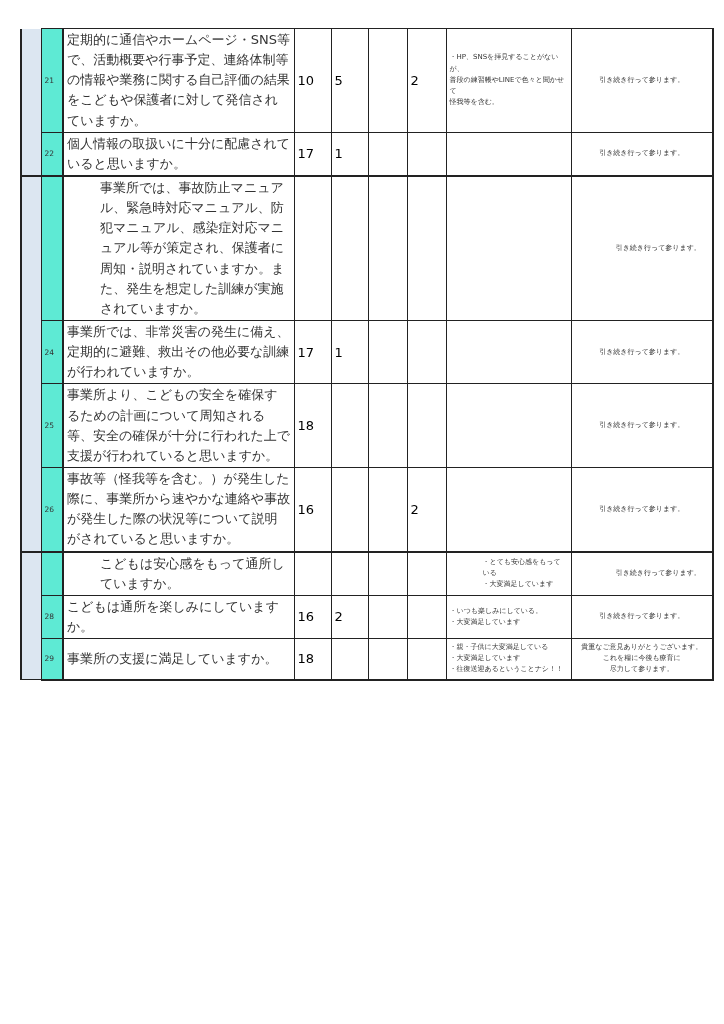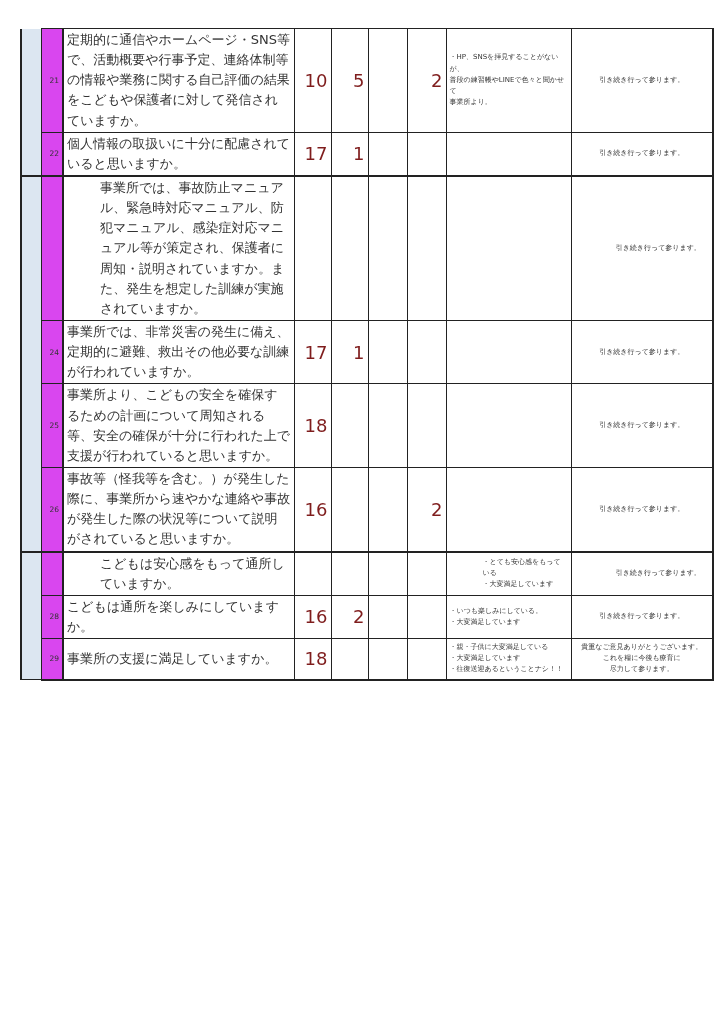--- a/index.html
+++ b/index.html
@@ -61,36 +61,36 @@
   .vtext {
     writing-mode: vertical-rl;
     text-orientation: upright;
     font-size: 7.5px;
     line-height: 1.2;
     letter-spacing: 1px;
     margin: 0 auto;
     color: #333333;
   }
   td.no-cell {
-    background: #d946ef;
-    text-align: right;
+    background: #5eead4;
+    text-align: left;
     font-size: 7.5px;
     color: #333333;
   }
   td.q-cell {
     font-size: 13px;
     line-height: 1.55;
     text-align: left;
     padding: 2px 4px;
     color: #333333;
   }
   td.count-cell {
-    text-align: right;
-    font-size: 18px;
-    color: #7f1d1d;
+    text-align: left;
+    font-size: 13px;
+    color: #000000;
   }
   td.comment-cell {
     font-size: 7px;
     line-height: 1.6;
     text-align: left;
     white-space: pre-line;
     padding: 2px 4px;
     color: #333333;
   }
   td.response-cell {
@@ -132,21 +132,21 @@
             <div class="vtext"></div>
           </td>
       <td class="no-cell">21</td>
       <td class="q-cell qleft">定期的に通信やホームページ・SNS等で、活動概要や行事予定、連絡体制等の情報や業務に関する自己評価の結果をこどもや保護者に対して発信されていますか。</td>
       <td class="count-cell">10</td>
       <td class="count-cell">5</td>
       <td class="count-cell"></td>
       <td class="count-cell">2</td>
       <td class="comment-cell">・HP、SNSを拝見することがないが、
 普段の練習帳やLINEで色々と聞かせて
-事業所より。</td>
+怪我等を含む。</td>
       <td class="response-cell b-right">引き続き行って参ります。</td>
     </tr>
 
     <tr class="r22">
       <td class="no-cell">22</td>
       <td class="q-cell qleft">個人情報の取扱いに十分に配慮されていると思いますか。</td>
       <td class="count-cell">17</td>
       <td class="count-cell">1</td>
       <td class="count-cell"></td>
       <td class="count-cell"></td>

